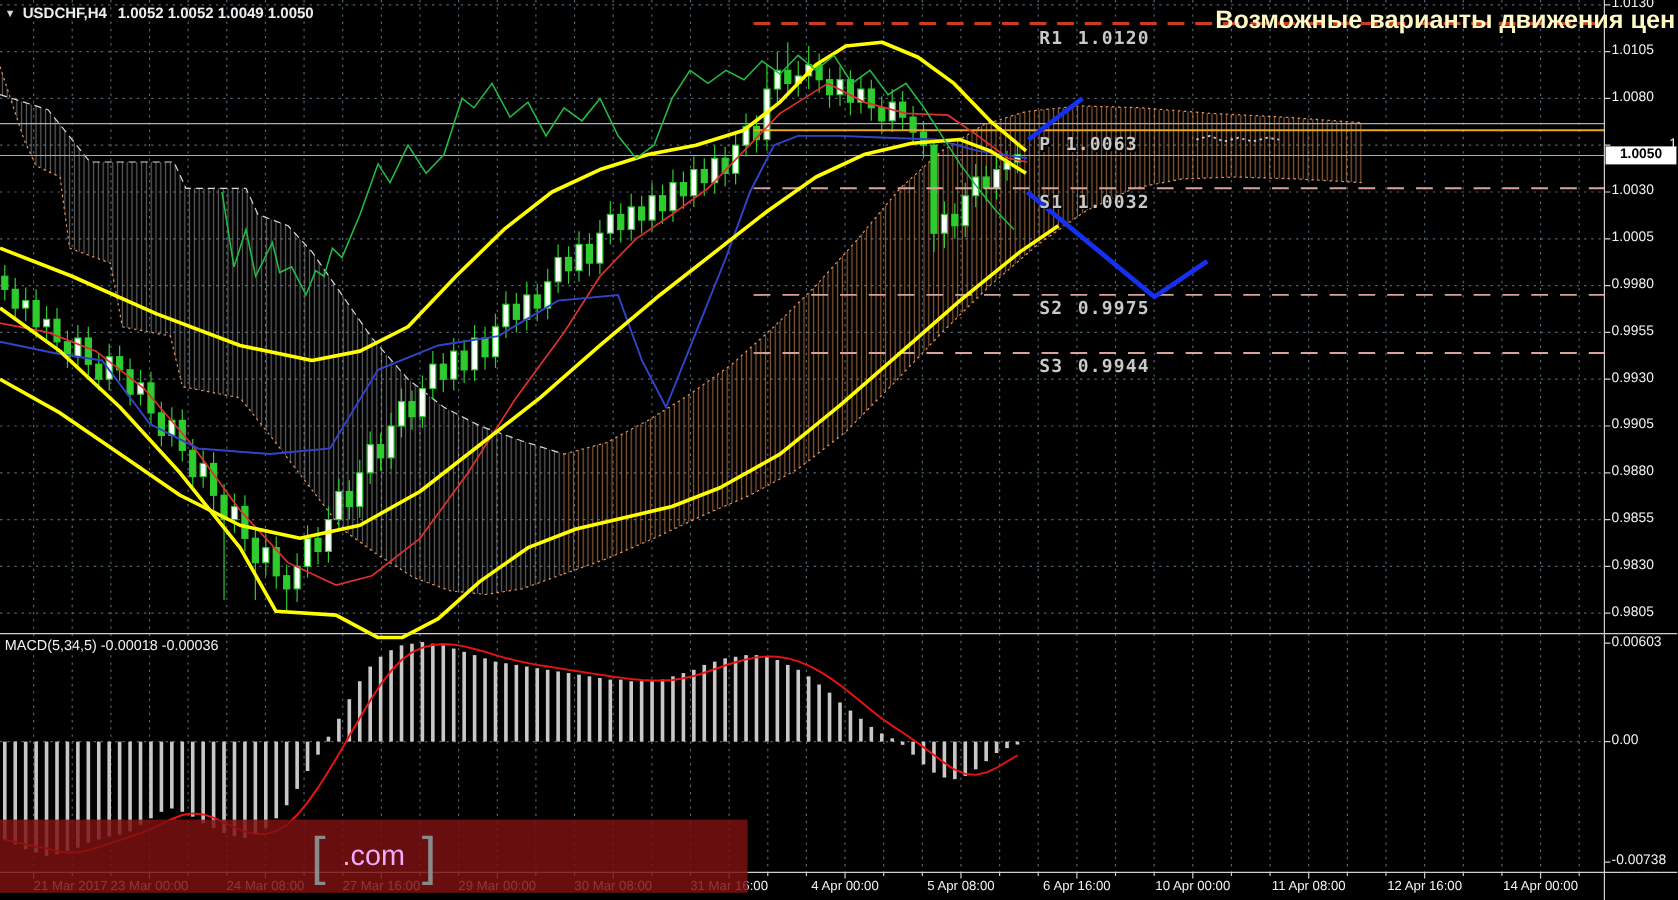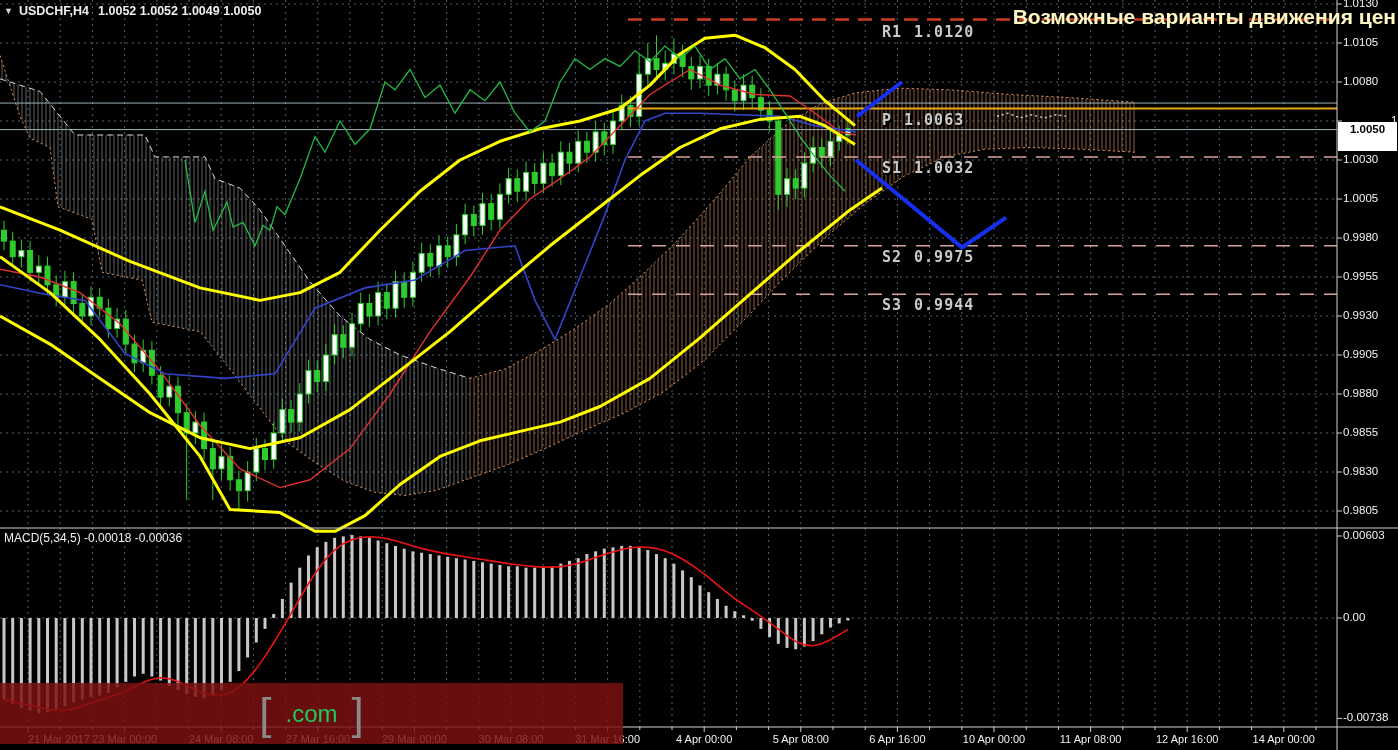--- a/index.html
+++ b/index.html
@@ -7,31 +7,31 @@
   #stage{position:relative;width:1398px;height:750px;background:#000;}
   #chart-svg{position:absolute;left:0;top:0;}
   .abs{position:absolute;}
   .title-bar{left:4px;top:4px;color:#eee;font-size:12.5px;font-weight:bold;display:flex;align-items:center;}
   .tri{font-size:9px;color:#d8d8d8;margin-right:6px;}
   .quotes{margin-left:9px;font-weight:bold;}
   .macd-label{left:4px;top:531px;color:#f0f0f0;font-size:12px;}
   .axis-label{position:absolute;left:1343px;color:#f2f2f2;font-size:11.5px;white-space:nowrap;}
   .time-label{position:absolute;top:733px;color:#f2f2f2;font-size:11px;white-space:nowrap;transform:translateX(-50%);}
   .pivot-label{position:absolute;font-family:"DejaVu Sans Mono",monospace;font-weight:bold;font-size:15px;
-               color:#c9c9c9;text-shadow:1.5px 1.5px 0 #000;letter-spacing:1px;display:flex;gap:12px;margin-left:16px;}
-  .price-box{left:1338px;top:122px;width:59px;height:29px;background:#fff;color:#000;
+               color:#c9c9c9;text-shadow:1.5px 1.5px 0 #000;letter-spacing:1px;display:flex;gap:12px;}
+  .price-box{left:1338px;top:122px;width:59px;height:15px;background:#fff;color:#000;
              font-size:11.5px;font-weight:bold;text-align:center;line-height:15px;}
   .anno{position:absolute;color:#fef9c3;font-weight:bold;font-size:21px;white-space:nowrap;}
   .anno1{top:5px;right:2px;}
   .anno2{top:30px;right:95px;}
   .watermark{left:0;top:683px;width:623px;height:61px;background:rgba(124,17,17,0.84);
              display:flex;align-items:center;justify-content:center;color:#9c9c9c;}
   .wm-bracket{font-size:44px;font-weight:300;color:#8a8a8a;margin:0 14px;line-height:50px;}
   .wm-main{font-size:37px;letter-spacing:1px;color:#a3a3a3;}
-  .wm-tld{font-size:24px;color:#22c55e;}
+  .wm-tld{font-size:24px;color:#f0abfc;}
 </style>
 </head>
 <body>
 
 <div id="stage">
   <svg id="chart-svg" width="1398" height="750">
       <defs>
         <pattern id="hatchW" width="4" height="4" patternUnits="userSpaceOnUse">
           <line x1="2" y1="0" x2="2" y2="4" stroke="#d8d8d8" stroke-width="1" stroke-opacity="0.45"></line>
         </pattern>

